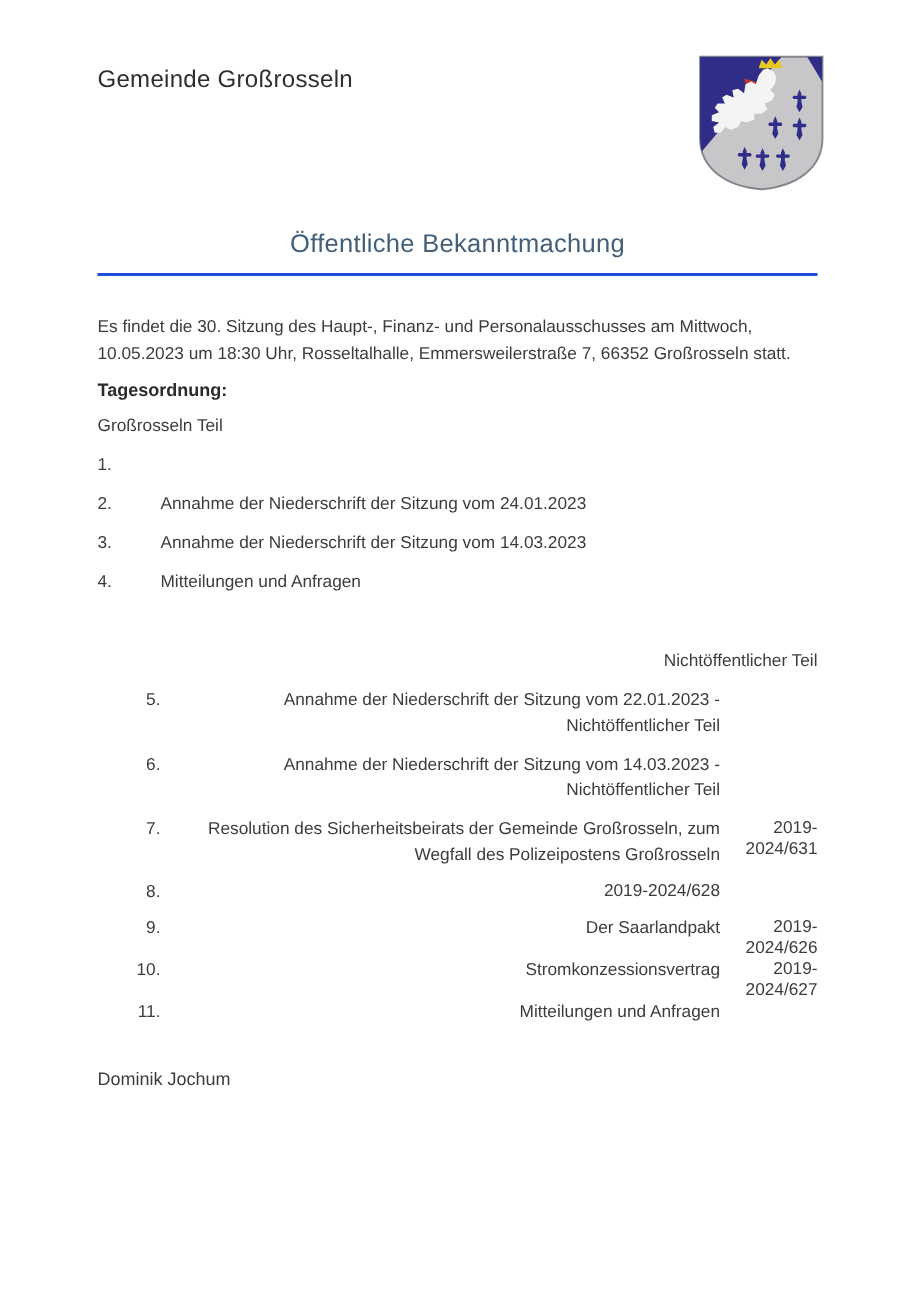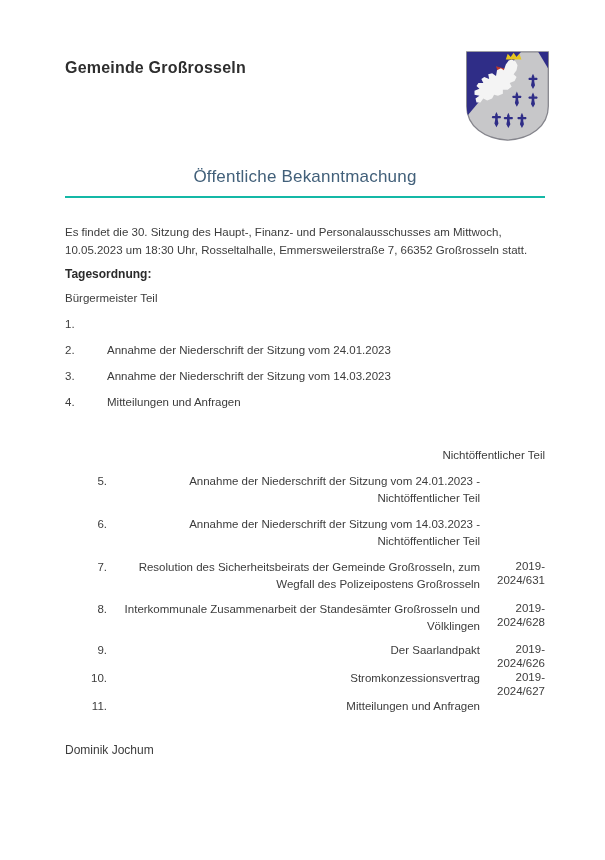--- a/index.html
+++ b/index.html
@@ -8,34 +8,33 @@
     width:605px; height:860px;
     background:#ffffff;
     font-family:"Liberation Sans","DejaVu Sans",sans-serif;
     color:#3c3c3c;
     overflow:hidden;
     box-sizing:border-box;
   }
   
   .header {
     display:flex; justify-content:space-between; align-items:flex-start;
-    padding:50px 55px 0 65px;
+    padding:36px 55px 0 65px;
     height:88px;
-    font-weight:bold;
   }
   .org-name {
     font-size:16px; color:#2e2e2e; margin-top:9px; letter-spacing:0.2px;
   }
   .coat { width:85px; height:92px; flex:none; }
 
   
   .title-block {
     margin:28px 60px 0 65px;
     text-align:center;
-    border-bottom:2px solid #14b8a6;
+    border-bottom:2px solid #1d4ed8;
     padding-bottom:8px;
   }
   .page-title {
     font-size:17px; line-height:22px; color:#42607a; letter-spacing:0.2px;
   }
 
   
   .intro {
     margin:26px 60px 0 65px;
     font-size:11.5px; line-height:1.55; color:#3c3c3c;
@@ -121,21 +120,21 @@
   <div class="title-block">
     <div class="page-title">Öffentliche Bekanntmachung</div>
   </div>
 
   <p class="intro">Es findet die 30. Sitzung des Haupt-, Finanz- und Personalausschusses am Mittwoch, 10.05.2023 um 18:30 Uhr, Rosseltalhalle, Emmersweilerstraße 7, 66352 Großrosseln statt.</p>
 
   <div class="agenda-heading">Tagesordnung:</div>
 
   <div class="agenda">
       <div class="agenda-section section-0">
-    <div class="section-label">Bürgermeister Teil</div>
+    <div class="section-label">Großrosseln Teil</div>
     <div class="agenda-rows">
           <div class="agenda-row">
     <span class="item-number">1.</span>
     <span class="item-ref"></span>
   </div>
           <div class="agenda-row">
     <span class="item-number">2.</span>
     <span class="item-text">Annahme der Niederschrift der Sitzung vom 24.01.2023</span>
     <span class="item-ref"></span>
   </div>
@@ -149,36 +148,35 @@
     <span class="item-text">Mitteilungen und Anfragen</span>
     <span class="item-ref"></span>
   </div>
         </div>
   </div>
       <div class="agenda-section section-1">
     <div class="section-label">Nichtöffentlicher Teil</div>
     <div class="agenda-rows">
           <div class="agenda-row">
     <span class="item-number">5.</span>
-    <span class="item-text">Annahme der Niederschrift der Sitzung vom 24.01.2023 - Nichtöffentlicher Teil</span>
+    <span class="item-text">Annahme der Niederschrift der Sitzung vom 22.01.2023 - Nichtöffentlicher Teil</span>
     <span class="item-ref"></span>
   </div>
           <div class="agenda-row">
     <span class="item-number">6.</span>
     <span class="item-text">Annahme der Niederschrift der Sitzung vom 14.03.2023 - Nichtöffentlicher Teil</span>
     <span class="item-ref"></span>
   </div>
           <div class="agenda-row">
     <span class="item-number">7.</span>
     <span class="item-text">Resolution des Sicherheitsbeirats der Gemeinde Großrosseln, zum Wegfall des Polizeipostens Großrosseln</span>
     <span class="item-ref">2019-2024/631</span>
   </div>
           <div class="agenda-row">
     <span class="item-number">8.</span>
-    <span class="item-text">Interkommunale Zusammenarbeit der Standesämter Großrosseln und Völklingen</span>
     <span class="item-ref">2019-2024/628</span>
   </div>
           <div class="agenda-row">
     <span class="item-number">9.</span>
     <span class="item-text">Der Saarlandpakt</span>
     <span class="item-ref">2019-2024/626</span>
   </div>
           <div class="agenda-row">
     <span class="item-number">10.</span>
     <span class="item-text">Stromkonzessionsvertrag</span>

